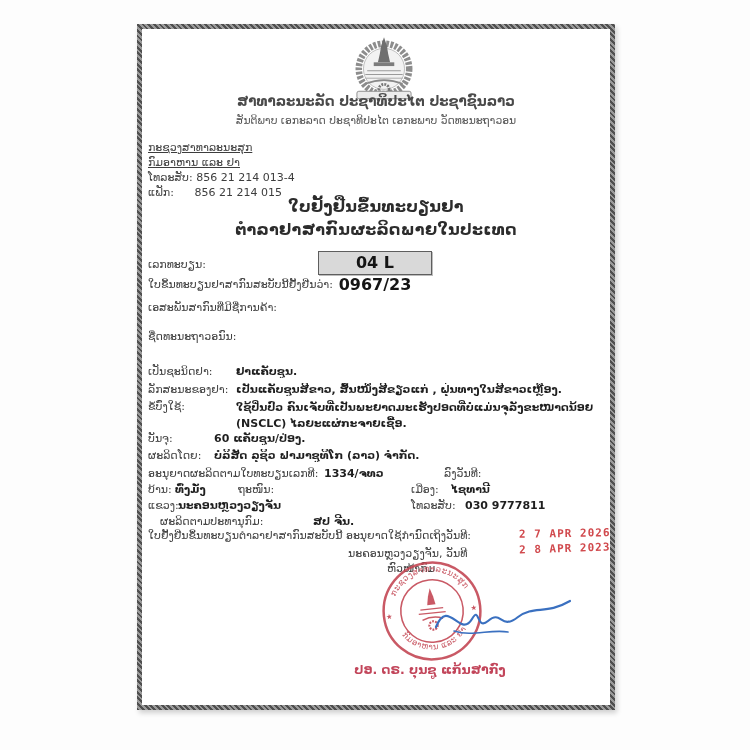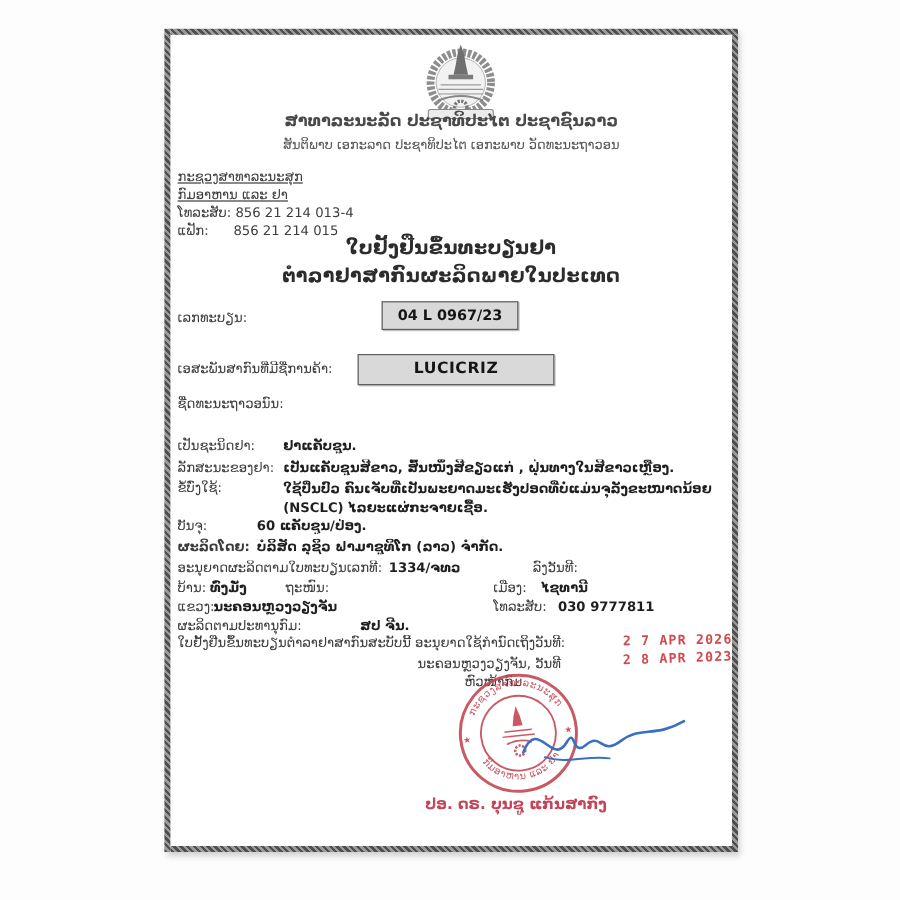--- a/index.html
+++ b/index.html
@@ -63,46 +63,46 @@
     </div>
     <div class="row" style="left:6px;top:157px;">
       <span class="tel-lbl">ແຟັກ:</span>
       <span>856 21 214 015</span>
     </div>
 
     <div class="abs c title" style="top:191px;">ຕຳລາຢາສາກົນຜະລິດພາຍໃນປະເທດ</div>
     <div class="abs c title" style="top:168px;">ໃບຢັ້ງຢືນຂຶ້ນທະບຽນຢາ</div>
 
     <div class="row" style="left:6px;top:229px;">ເລກທະບຽນ:</div>
-    <div class="vbox" style="left:176px;top:222px;width:112px;height:22px;line-height:22px;font-size:12px;">04 L 0967/23</div>
+    <div class="vbox" style="left:176px;top:222px;width:112px;height:22px;line-height:22px;font-size:16px;">04 L 0967/23</div>
 
+    <div class="row clip" style="left:6px;top:249px;max-width:380px;">ໃບຂຶ້ນທະບຽນຢາສາກົນສະບັບນີ້ຢັ້ງຢືນວ່າ:</div>
 
     <div class="row clip" style="left:6px;top:272px;max-width:148px;">ເອສະພັນສາກົນທີ່ມີຊື່ການຄ້າ:</div>
-    <div class="vbox" style="left:156px;top:266px;width:162px;height:24px;line-height:24px;font-size:13px;letter-spacing:.5px;">LUCICRIZ</div>
 
     <div class="row clip" style="left:6px;top:301px;max-width:132px;">ຊື່ດທະນະຖາວອນົນ:</div>
 
     <div class="row" style="left:6px;top:336px;">
       <span class="lbl abs" style="left:0;">ເປັນຊະນິດຢາ:</span>
       <span class="val abs clip" style="left:88px;max-width:360px;">ຢາແຄັບຊູນ.</span>
     </div>
     <div class="row" style="left:6px;top:354px;">
       <span class="lbl abs" style="left:0;">ລັກສະນະຂອງຢາ:</span>
       <span class="val abs clip" style="left:88px;max-width:366px;">ເປັນແຄັບຊູນສີຂາວ, ສົ້ນໜຶ່ງສີຂຽວແກ່ , ຝຸ່ນທາງໃນສີຂາວເຫຼືອງ.</span>
     </div>
     <div class="row" style="left:6px;top:371px;white-space:normal;">
       <span class="lbl abs" style="left:0;white-space:nowrap;">ຂໍ້ບົ່ງໃຊ້:</span>
       <span class="val abs clip" style="left:88px;width:366px;height:32px;line-height:16px;">ໃຊ້ປິ່ນປົວ ຄົນເຈັບທີ່ເປັນພະຍາດມະເຮັງປອດທີ່ບໍ່ແມ່ນຈຸລັງຂະໜາດນ້ອຍ (NSCLC) ໄລຍະແຜ່ກະຈາຍເຊື້ອ.</span>
     </div>
     <div class="row" style="left:6px;top:403px;">
       <span class="lbl abs" style="left:0;">ບັນຈຸ:</span>
       <span class="val abs clip" style="left:66px;max-width:380px;text-align:center;">60 ແຄັບຊູນ/ປ່ອງ.</span>
     </div>
     <div class="row" style="left:6px;top:420px;">
-      <span class="lbl abs" style="left:0;font-weight:bold;">ຜະລິດໂດຍ:</span>
+      <span class="lbl abs" style="left:0;">ຜະລິດໂດຍ:</span>
       <span class="val abs clip" style="left:66px;max-width:380px;">ບໍລິສັດ ລຸຊິວ ຟາມາຊູທິໂກ (ລາວ) ຈຳກັດ.</span>
     </div>
 
     <div class="row" style="left:6px;top:438px;">
       <span class="lbl abs clip" style="left:0;max-width:174px;">ອະນຸຍາດຜະລິດຕາມໃບທະບຽນເລກທີ:</span>
       <span class="val abs" style="left:176px;">1334/ຈທວ</span>
       <span class="lbl abs" style="left:296px;">ລົງວັນທີ:</span>
       <span class="val abs" style="left:352px;"></span>
     </div>
     <div class="row" style="left:6px;top:454px;">
@@ -113,22 +113,22 @@
       <span class="lbl abs" style="left:263px;">ເມືອງ:</span>
       <span class="val abs" style="left:303px;">ໄຊທານີ</span>
     </div>
     <div class="row" style="left:6px;top:470px;">
       <span class="lbl abs" style="left:0;">ແຂວງ:</span>
       <span class="val abs clip" style="left:30px;max-width:200px;">ນະຄອນຫຼວງວຽງຈັນ</span>
       <span class="lbl abs" style="left:263px;">ໂທລະສັບ:</span>
       <span class="val abs" style="left:317px;">030 9777811</span>
     </div>
     <div class="row" style="left:6px;top:486px;">
-      <span class="lbl abs" style="left:0;">ຜະລິດຕາມປະທານຸກົມ:</span>
-      <span class="val abs" style="left:104px;padding-left:48px;">ສປ ຈີນ.</span>
+      <span class="lbl abs" style="left:12px;">ຜະລິດຕາມປະທານຸກົມ:</span>
+      <span class="val abs" style="left:117px;padding-left:48px;">ສປ ຈີນ.</span>
     </div>
 
     <div class="row clip" style="left:6px;top:500px;max-width:368px;">ໃບຢັ້ງຢືນຂຶ້ນທະບຽນຕຳລາຢາສາກົນສະບັບນີ້ ອະນຸຍາດໃຊ້ກຳນົດເຖິງວັນທີ:</div>
     <span class="stamp-date" style="left:377px;top:498px;transform:rotate(-1deg);">2 7 APR 2026</span>
 
     <div class="row" style="left:206px;top:518px;">ນະຄອນຫຼວງວຽງຈັນ, ວັນທີ</div>
     <span class="stamp-date" style="left:377px;top:513px;transform:rotate(-2deg);">2 8 APR 2023</span>
 
     <div class="abs dept-head" style="left:245px;top:533px;">ຫົວໜ້າກົມ</div>
 

